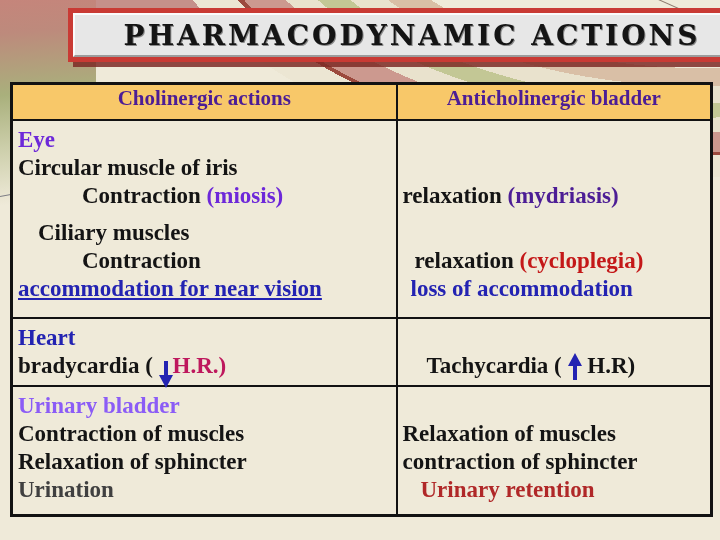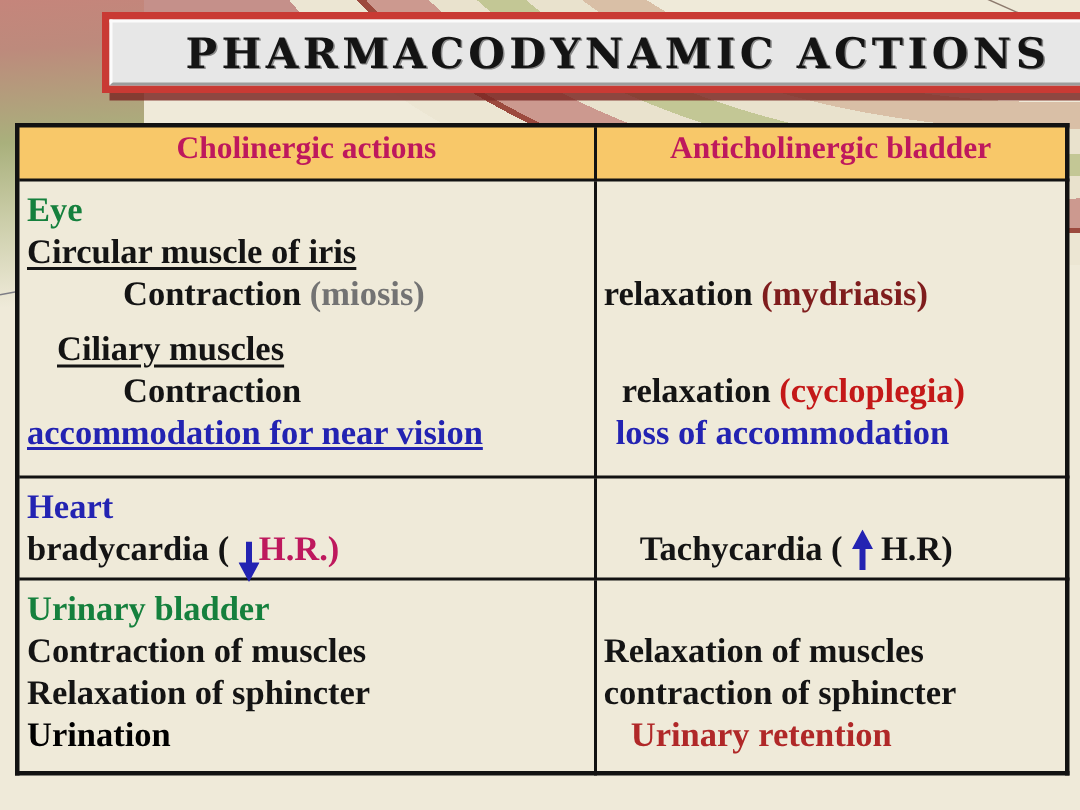--- a/index.html
+++ b/index.html
@@ -58,33 +58,33 @@
   table.actions{
     position:absolute;left:10px;top:82px;width:700px;
     border-collapse:collapse;table-layout:fixed;
     font-weight:bold;
   }
   table.actions th,table.actions td{
     border:2px solid #121212;vertical-align:top;box-sizing:border-box;
   }
   table.actions{border:3px solid #121212;}
   th.hdr{
-    height:36px;background:#f8c869;color:#be185d;
+    height:36px;background:#f8c869;color:#4c1d95;
     font-size:21px;vertical-align:middle;
     font-weight:bold;
   }
   col.left-col{width:385px;}
   col.right-col{width:315px;}
   td.cell{padding:5px 6px 4px 5px;background:#efead9;}
   tr.sec-eye td{height:198px;}
   tr.sec-heart td{height:52px;}
   tr.sec-bladder td{height:130px;}
   .line{font-size:23px;line-height:28px;white-space:pre;color:#141414;}
   .line.gap{margin-top:9px;}
-  .u{text-decoration:underline;text-decoration-thickness:2px;text-underline-offset:3px;}
+  .u{text-decoration-thickness:2px;text-underline-offset:3px;}
   .arrow{display:inline-block;vertical-align:middle;line-height:0;}
   .arrow.down svg{transform:translateY(7px);}
   .arrow.up svg{transform:translateY(-1px);}
 </style>
 </head>
 <body>
 
 <div id="slide">
   <div class="bg-top-band"></div>
   <div class="bg-top-left"></div>
@@ -105,31 +105,31 @@
       </colgroup>
     <thead>
       <tr>
         <th class="hdr">Cholinergic actions</th>
         <th class="hdr">Anticholinergic bladder</th>
       </tr>
     </thead>
     <tbody id="table-body">
         <tr class="sec-eye">
           <td class="cell">
-            <div class="line"><span style="color: #15803d; text-align: right;">Eye</span></div>
+            <div class="line"><span style="color: #6d28d9; text-align: right;">Eye</span></div>
             <div class="line"><span class="u" style="color: rgb(20, 20, 20);">Circular muscle of iris</span></div>
-            <div class="line" style="padding-left: 64px;"><span style="color: rgb(20, 20, 20);">Contraction </span><span style="color: #737373;">(miosis)</span></div>
+            <div class="line" style="padding-left: 64px;"><span style="color: rgb(20, 20, 20);">Contraction </span><span style="color: #6d28d9;">(miosis)</span></div>
             <div class="line gap"><span class="u" style="color: rgb(20, 20, 20); margin-left: 20px;">Ciliary muscles</span></div>
             <div class="line" style="padding-left: 64px;"><span style="color: rgb(20, 20, 20);">Contraction</span></div>
             <div class="line"><span style="color: rgb(35, 35, 178); text-decoration: underline;">accommodation for near vision</span></div>
           </td>
           <td class="cell">
             <div class="line">&nbsp;</div>
             <div class="line">&nbsp;</div>
-            <div class="line"><span style="color: rgb(20, 20, 20);">relaxation </span><span style="color: #7f1d1d;">(mydriasis)</span></div>
+            <div class="line"><span style="color: rgb(20, 20, 20);">relaxation </span><span style="color: #4c1d95;">(mydriasis)</span></div>
             <div class="line gap">&nbsp;</div>
             <div class="line" style="padding-left: 12px;"><span style="color: rgb(20, 20, 20);">relaxation </span><span style="color: rgb(196, 24, 24);">(cycloplegia)</span></div>
             <div class="line" style="padding-left: 8px;"><span style="color: rgb(35, 35, 178);">loss of accommodation</span></div>
           </td>
         </tr>
         <tr class="sec-heart">
           <td class="cell">
             <div class="line"><span style="color: rgb(35, 35, 178);">Heart</span></div>
             <div class="line"><span style="color: rgb(20, 20, 20);">bradycardia ( </span><span class="arrow down"><svg width="14" height="27" viewBox="0 0 14 27">
                   <path d="M5 0 h4 v14 h5 l-7 13 -7 -13 h5 z" fill="#2323b2"></path>
@@ -137,24 +137,24 @@
           </td>
           <td class="cell">
             <div class="line">&nbsp;</div>
             <div class="line"><span style="color: rgb(20, 20, 20); margin-left: 24px;">Tachycardia ( </span><span class="arrow up"><svg width="14" height="27" viewBox="0 0 14 27">
                   <path d="M7 0 l7 13 h-5 v14 h-4 v-14 h-5 z" fill="#2323b2"></path>
                 </svg></span><span style="color: rgb(20, 20, 20);"> H.R)</span></div>
           </td>
         </tr>
         <tr class="sec-bladder">
           <td class="cell">
-            <div class="line"><span style="color: #15803d; text-align: center;">Urinary bladder</span></div>
+            <div class="line"><span style="color: #8b5cf6; text-align: center;">Urinary bladder</span></div>
             <div class="line"><span style="color: rgb(20, 20, 20);">Contraction of muscles</span></div>
             <div class="line"><span style="color: rgb(20, 20, 20);">Relaxation of sphincter</span></div>
-            <div class="line"><span style="color: #000000;">Urination</span></div>
+            <div class="line"><span style="color: #404040;">Urination</span></div>
           </td>
           <td class="cell">
             <div class="line">&nbsp;</div>
             <div class="line"><span style="color: rgb(20, 20, 20);">Relaxation of muscles</span></div>
             <div class="line"><span style="color: rgb(20, 20, 20);">contraction of sphincter</span></div>
             <div class="line" style="padding-left: 18px;"><span style="color: rgb(176, 40, 40);">Urinary retention</span></div>
           </td>
         </tr>
       </tbody>
   </table>

